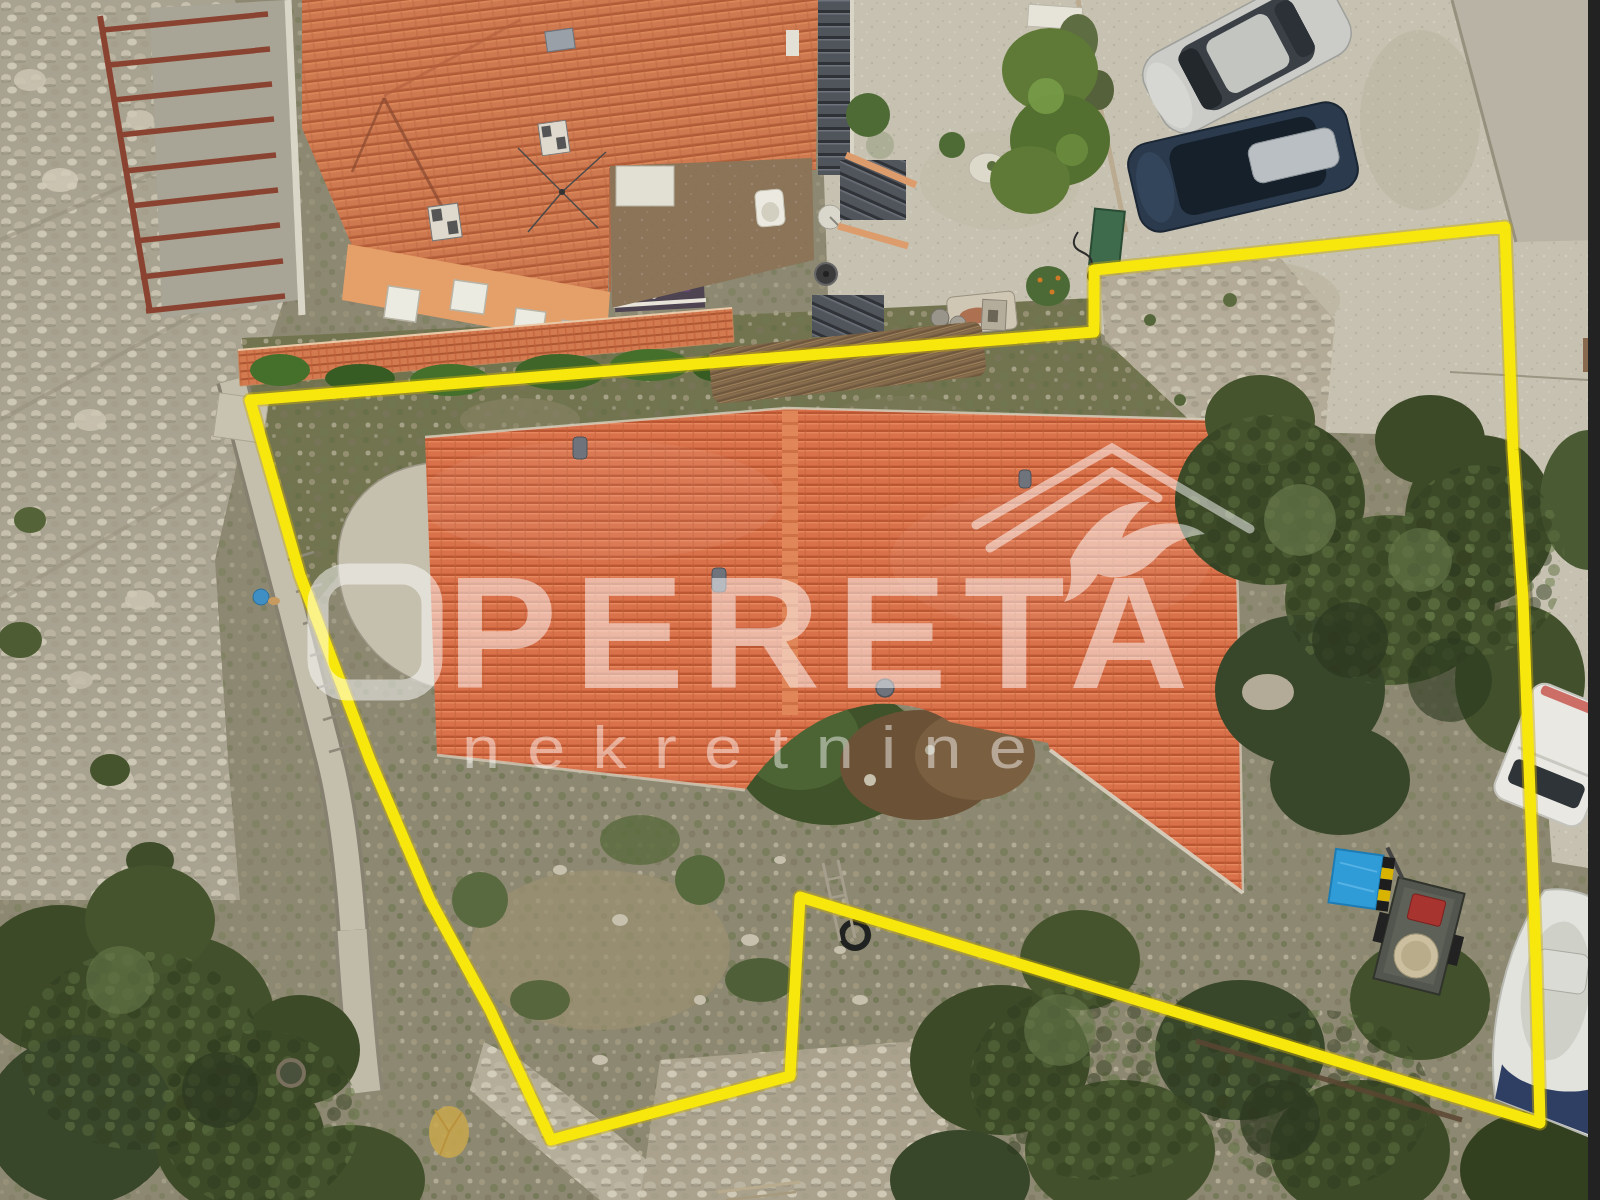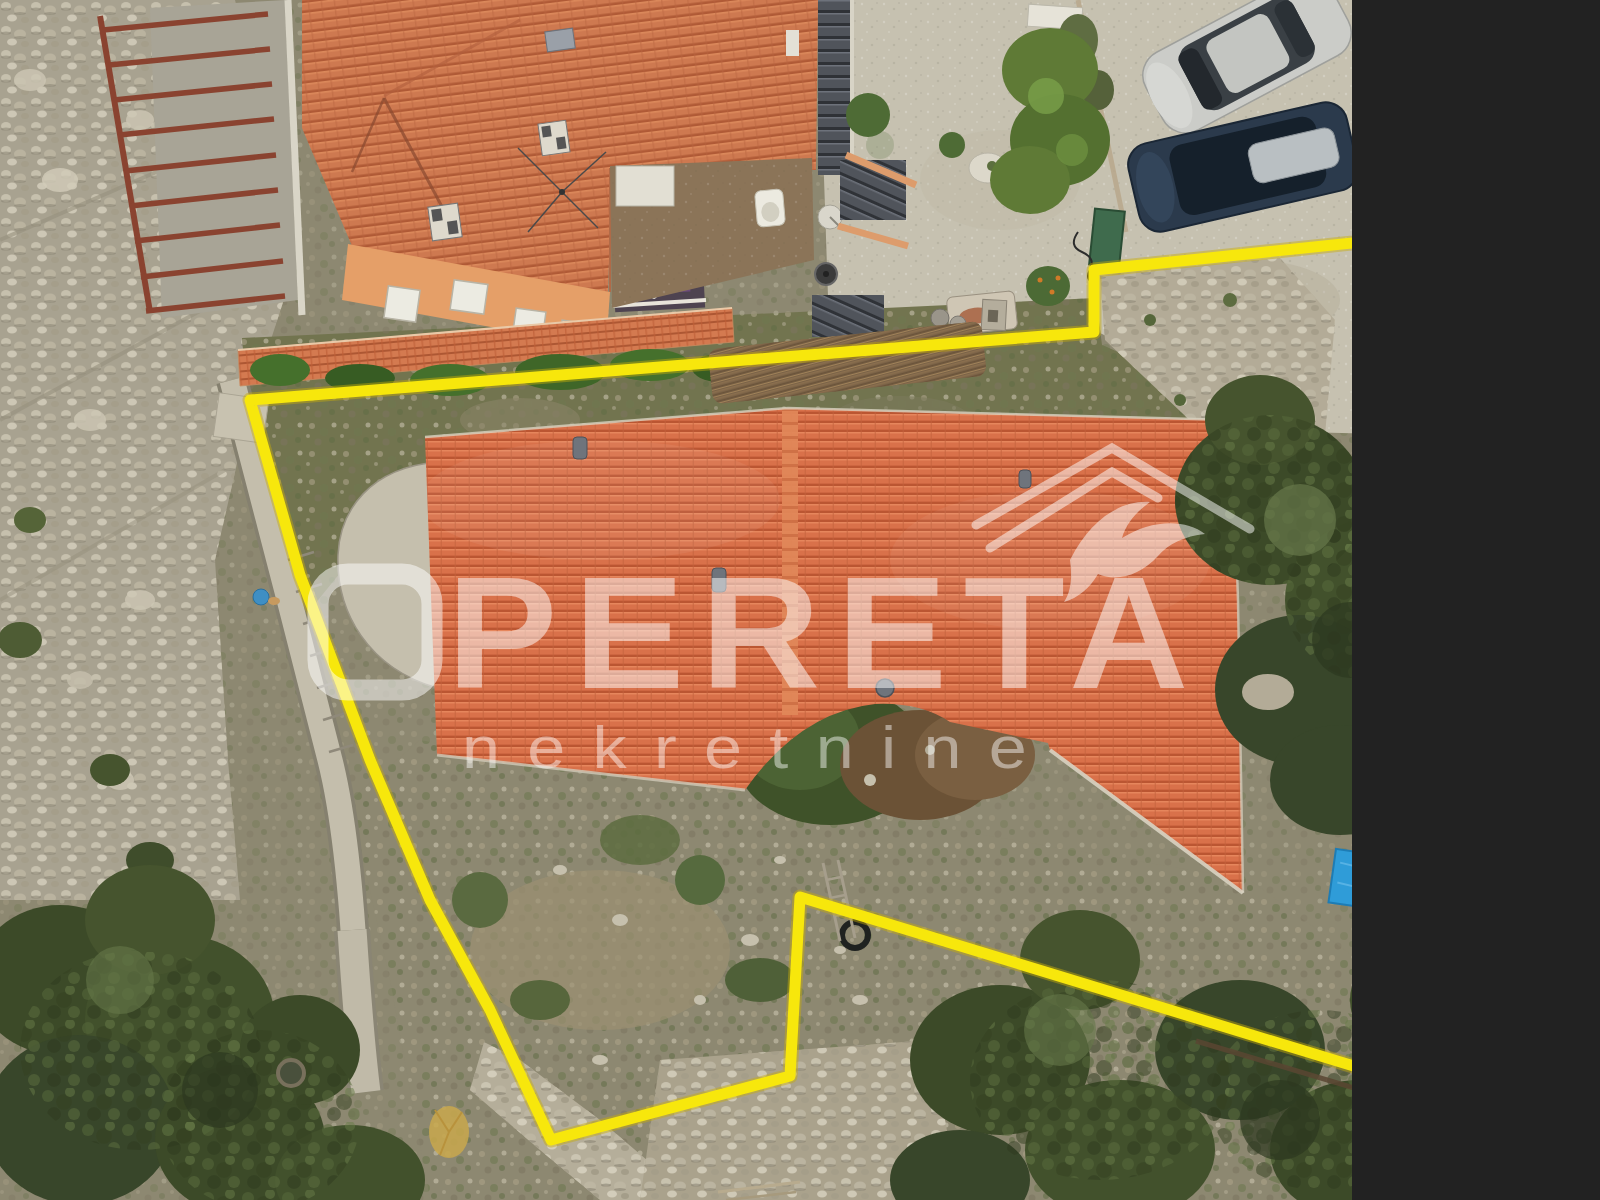--- a/index.html
+++ b/index.html
@@ -1,16 +1,16 @@
 <!DOCTYPE html>
 <html><head>
 <meta charset="utf-8">
 <style>
   html,body{margin:0;padding:0;background:#222;}
-  .canvas{position:relative;width:1352px;height:1200px;overflow:hidden;background:#8d8871;}
+  .canvas{position:relative;width:1588px;height:1200px;overflow:hidden;background:#8d8871;}
   svg{position:absolute;inset:0;display:block;}
   .wm-text{font-family:"Liberation Sans",sans-serif;fill:#ffffff;}
 </style>
 </head>
 <body>
 
 <div class="canvas">
 <svg width="1600" height="1200" viewBox="0 0 1600 1200">
 <defs>
   <pattern id="patTileMain" width="14" height="9" patternUnits="userSpaceOnUse">

